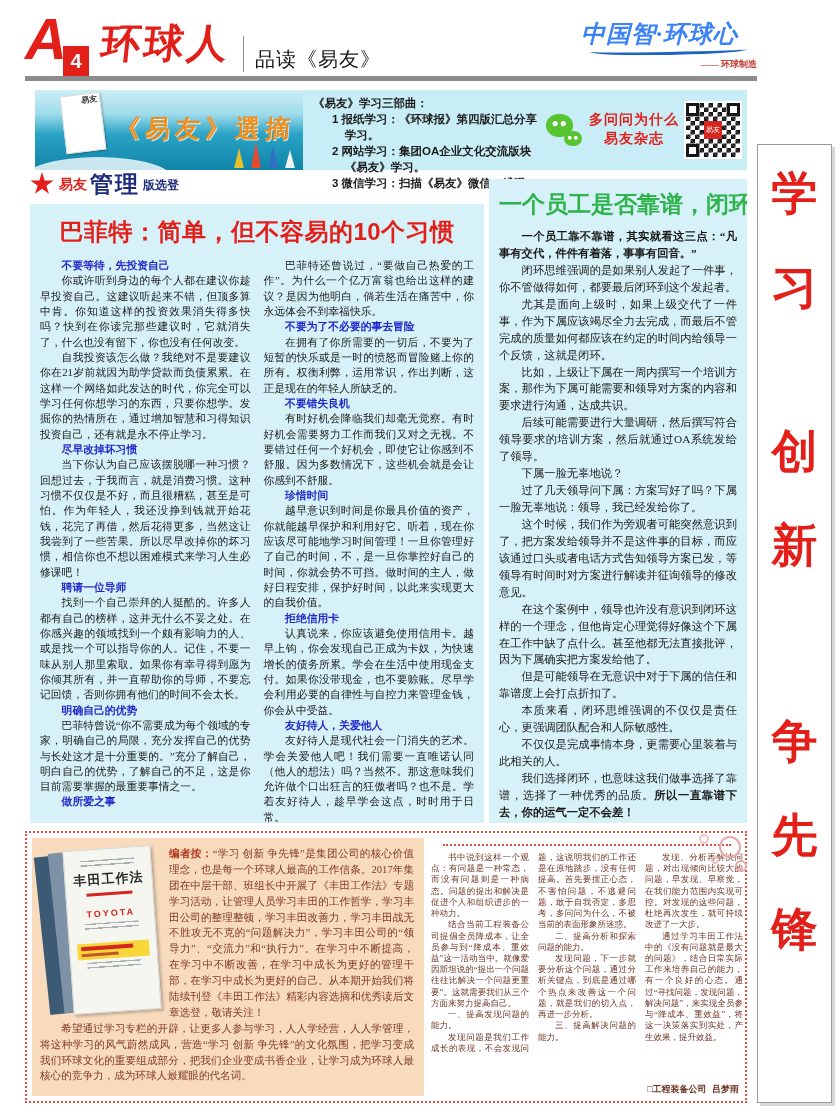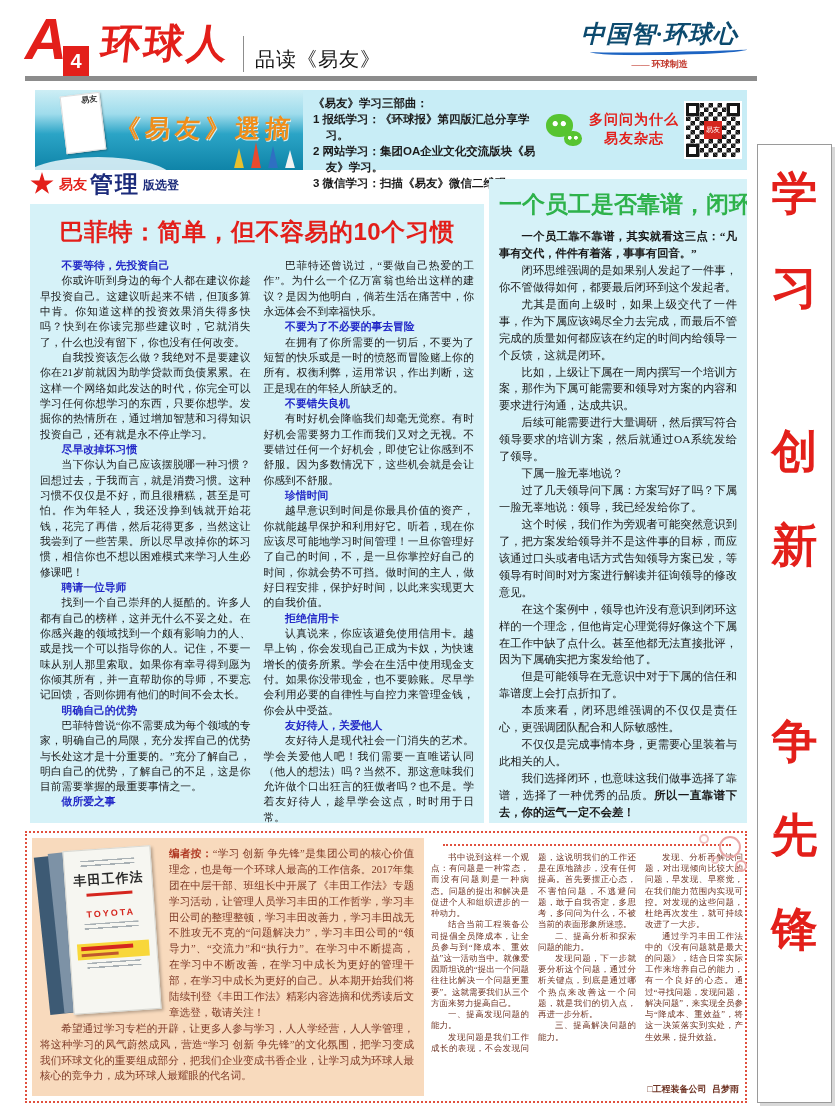--- a/index.html
+++ b/index.html
@@ -9,42 +9,42 @@
 
 
 .header{position:absolute;left:25px;top:20px;width:732px;height:54px;}
 .a4logo{position:absolute;left:0;top:-2px;width:66px;height:58px;}
 .a4-letter{position:absolute;left:0;top:-8px;font-family:"Liberation Sans",sans-serif;font-weight:900;font-style:italic;font-size:58px;line-height:1;color:#e31f1a;}
 .a4-box{position:absolute;right:2px;bottom:0;width:26px;height:30px;background:#e31f1a;color:#fff;display:flex;align-items:center;justify-content:center;font:900 20px "Liberation Sans",sans-serif;}
 .masthead{position:absolute;left:76px;top:2px;font-size:40px;line-height:1.1;color:#e31f1a;font-weight:bold;transform:skewX(-6deg);letter-spacing:3px;}
 .hdr-div{position:absolute;left:218px;top:16px;width:1px;height:36px;background:#8d8d8d;}
 .subtitle{position:absolute;left:230px;top:26px;font-size:20px;color:#151515;letter-spacing:1px;}
 .brand{position:absolute;right:0;top:-2px;width:195px;text-align:center;}
-.brand-slogan{font-size:24px;font-weight:bold;font-style:italic;color:#0c4a6e;letter-spacing:1px;}
+.brand-slogan{font-size:24px;font-weight:bold;font-style:italic;color:#3b82f6;letter-spacing:1px;}
 .brand-swoosh{height:9px;margin:-4px 10px 0 28px;border-bottom:3px solid #1d64c2;border-radius:0 0 100% 100%/0 0 9px 9px;transform:rotate(-1deg);}
-.brand-tagline{margin-top:3px;text-align:center;font-size:9px;color:#c23a2e;font-weight:bold;}
+.brand-tagline{margin-top:3px;text-align:right;font-size:9px;color:#c23a2e;font-weight:bold;}
 .header-rule{position:absolute;left:25px;top:76px;width:732px;height:5px;background:#8c8c8c;}
 
 
 .banner{position:absolute;left:35px;top:90px;width:712px;height:80px;background:#c8edf6;display:flex;}
 .banner-img{position:relative;width:268px;height:80px;overflow:hidden;flex:0 0 auto;background:linear-gradient(180deg,#cdeef5 0%,#9fdcec 30%,#2ba4c6 55%,#0f84a8 100%);}
 .mag{position:absolute;left:28px;top:4px;width:40px;height:58px;background:#fff;border:1px solid #ddd;transform:rotate(-7deg);padding:2px;box-shadow:1px 1px 2px rgba(0,0,0,.3);}
 .mag-label{display:block;font-size:8px;color:#333;font-weight:bold;text-align:right;line-height:1.1;}
 .mag-photo{height:38px;margin-top:2px;background:linear-gradient(160deg,#9fd06a 0%,#2f7a35 60%,#1c5426 100%);}
 .banner-caption{position:absolute;left:80px;top:22px;font-size:25px;font-weight:bold;color:#ef8e1b;letter-spacing:5px;transform:skewX(-4deg);text-shadow:1px 1px 0 rgba(255,255,255,.8);white-space:nowrap;}
 .sails{position:absolute;right:6px;bottom:2px;display:flex;align-items:flex-end;gap:3px;}
 .sails i{display:block;width:14px;clip-path:polygon(15% 100%,85% 100%,50% 0);}
 .sails .s1{height:20px;background:#e8c02e;}
 .sails .s2{height:26px;background:#e84a2e;}
 .sails .s3{height:22px;background:#2f6fc2;}
 .sails .s4{height:18px;background:#f2f2f2;}
 .wave{position:absolute;left:-12px;bottom:-9px;width:150px;height:22px;background:#eaf7fb;border-radius:50% 50% 0 0/100% 100% 0 0;opacity:.85;}
 .banner-text{flex:1;padding:5px 6px 2px 10px;font-family:"Liberation Sans",sans-serif;color:#1a1a1a;}
 .tri-title{font-size:11.5px;font-weight:bold;line-height:1.4;}
-.tri-item{font-size:11.5px;font-weight:bold;line-height:1.4;padding-left:1.1em;text-indent:-1.1em;}
+.tri-item{font-size:11.5px;font-weight:bold;line-height:1.4;padding-left:1.1em;text-indent:-1.1em;margin-left:19px;}
 .banner-follow{display:flex;align-items:center;gap:7px;padding-right:7px;flex:0 0 auto;}
 .wechat{position:relative;width:36px;height:34px;flex:0 0 auto;}
 .wx-big{position:absolute;left:0;top:1px;width:27px;height:23px;border-radius:48%;background:radial-gradient(circle at 34% 42%,#fff 2.2px,transparent 3px),radial-gradient(circle at 64% 42%,#fff 2.2px,transparent 3px),#57c431;}
 .wx-small{position:absolute;right:0;bottom:1px;width:18px;height:15px;border-radius:48%;background:radial-gradient(circle at 32% 45%,#fff 1.6px,transparent 2.2px),radial-gradient(circle at 66% 45%,#fff 1.6px,transparent 2.2px),#57c431;}
 .follow-text{color:#e31f1a;font-weight:bold;font-size:14px;line-height:1.35;text-align:center;letter-spacing:1px;}
 .qr{position:relative;width:54px;height:54px;flex:0 0 auto;background-color:#fff;outline:2px solid #fff;
  background-image:linear-gradient(45deg,#161616 25%,transparent 25%,transparent 75%,#161616 75%),linear-gradient(45deg,#161616 25%,transparent 25%,transparent 75%,#161616 75%);
  background-position:0 0,4.5px 4.5px;background-size:9px 9px;}
 .qr-eye{position:absolute;width:13px;height:13px;background:#fff;border:3px solid #161616;}
 .qr-eye.tl{left:0;top:0;}.qr-eye.tr{right:0;top:0;}.qr-eye.bl{left:0;bottom:0;}

